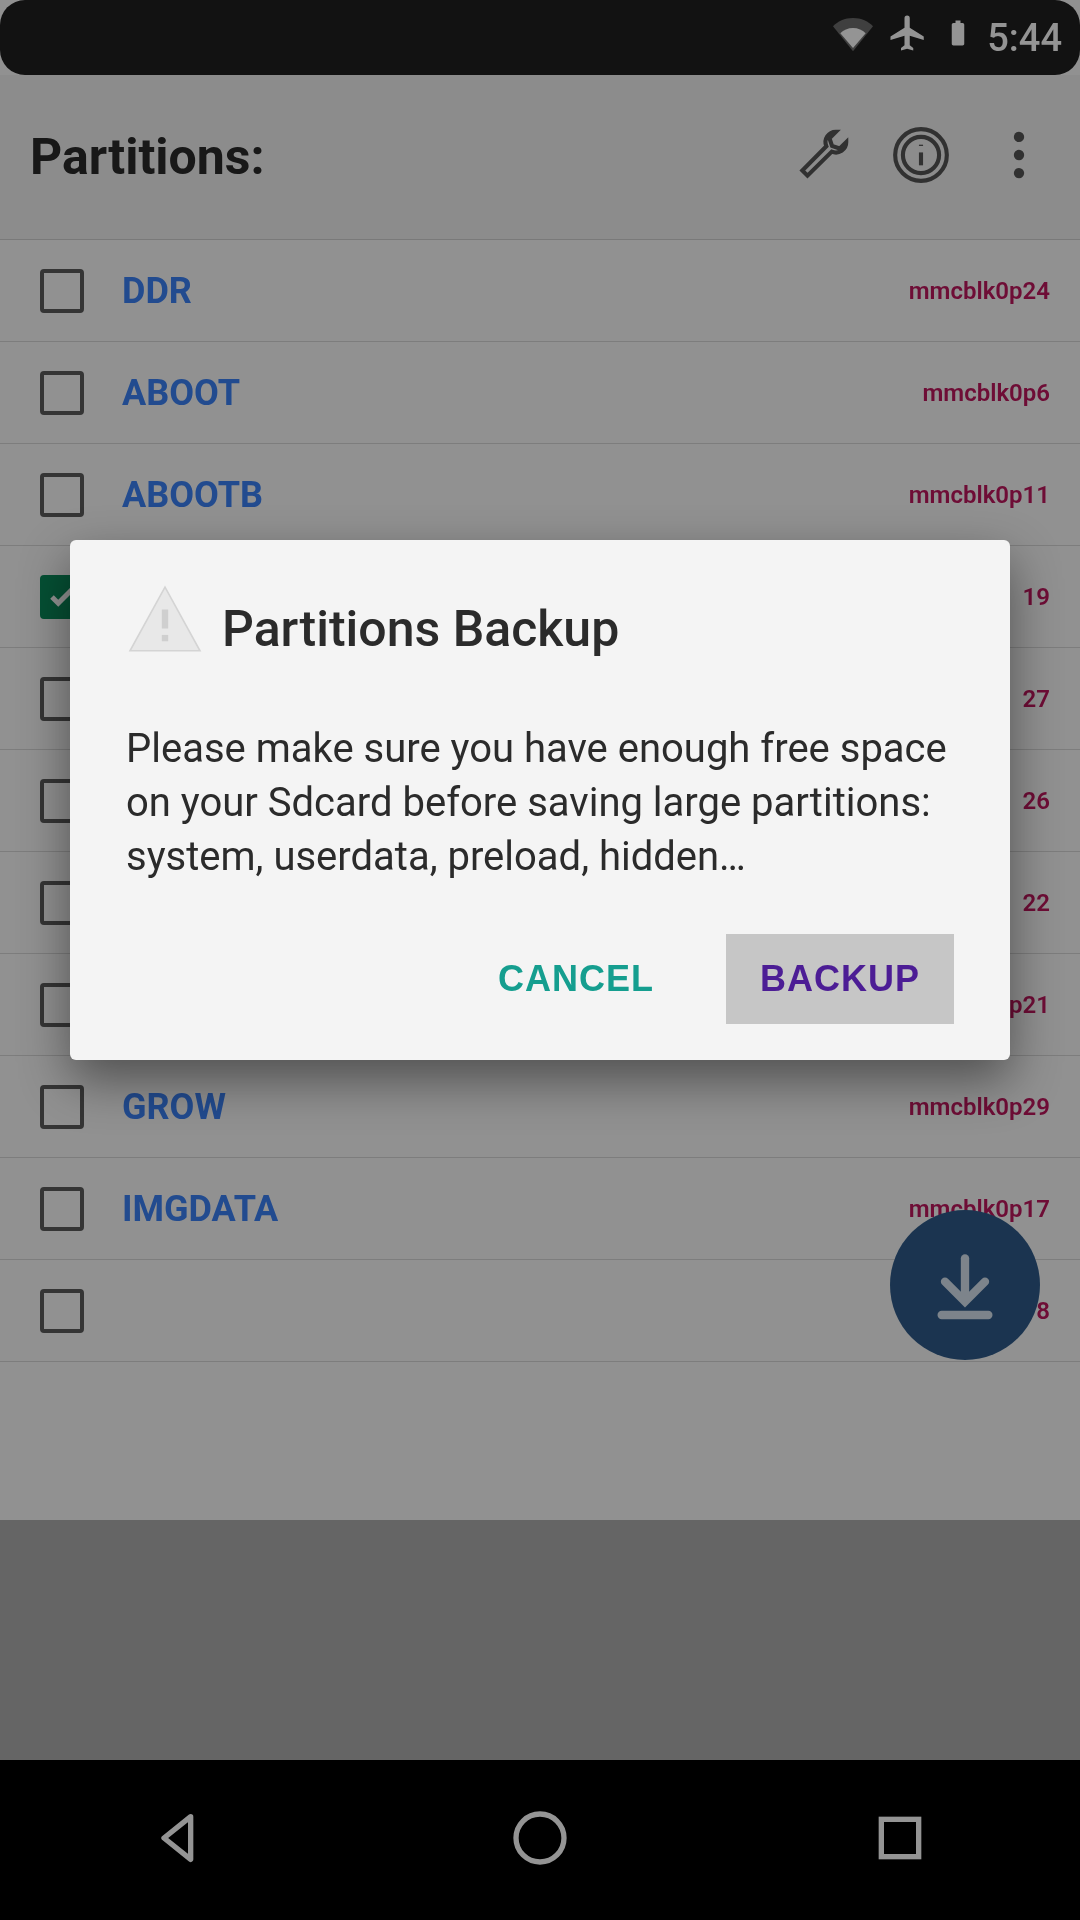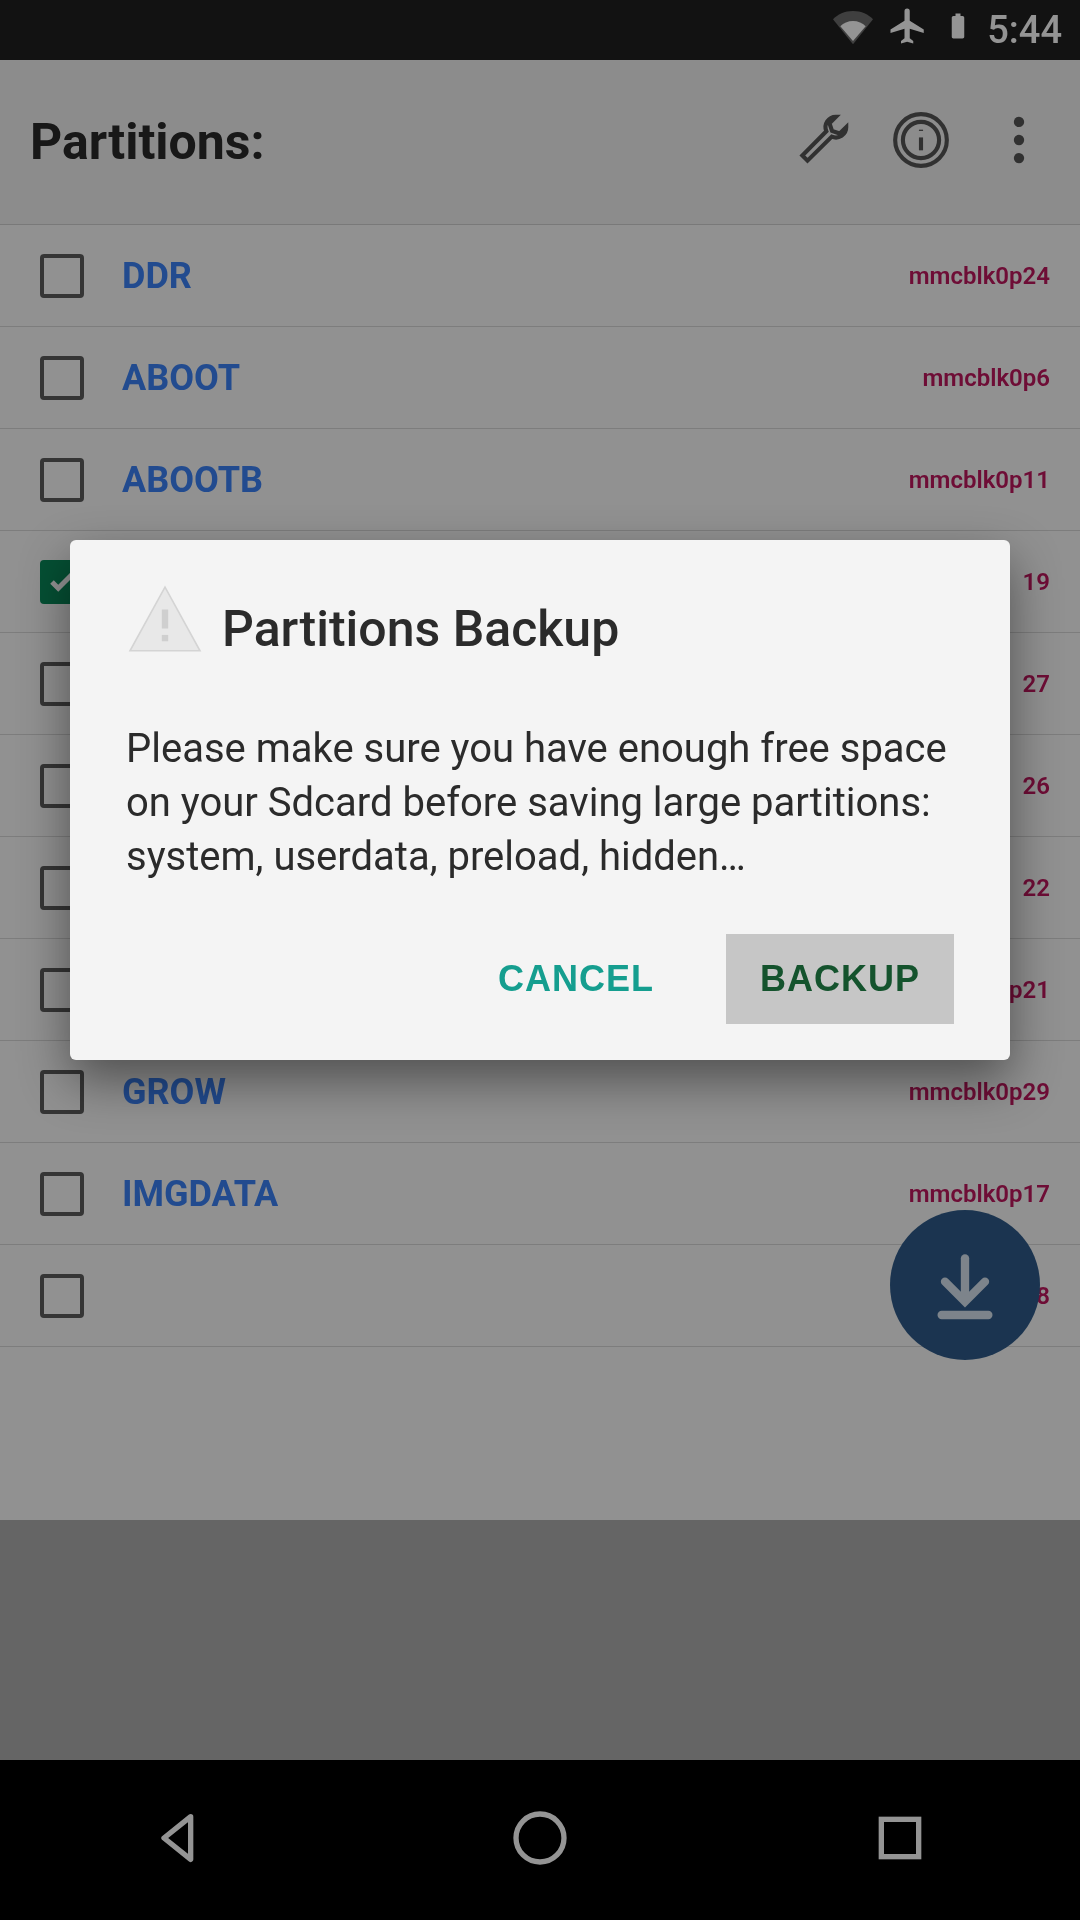--- a/index.html
+++ b/index.html
@@ -1,20 +1,20 @@
 <!DOCTYPE html>
 <html><head>
 <meta charset="utf-8">
 <style>
   * { margin: 0; padding: 0; box-sizing: border-box; }
   html, body { width: 1080px; height: 1920px; overflow: hidden; font-family: Roboto, Arial, sans-serif; background: #000; }
   .screen { width: 1080px; height: 1920px; position: relative; background: #fafafa; display: flex; flex-direction: column; }
 
   
-  .status-bar { height: 60px; background: #1f1f1f; color: #fff; display: flex; align-items: center; justify-content: flex-end; padding: 0 18px; font-size: 38px; gap: 14px; }
+  .status-bar { height: 75px; background: #1f1f1f; color: #fff; display: flex; align-items: center; justify-content: flex-end; padding: 0 18px; font-size: 38px; gap: 14px; border-radius: 25px; }
   .status-bar .time { font-weight: 500; }
 
   
   .app-bar { height: 165px; background: #f2f2f2; display: flex; align-items: center; padding: 0 30px; border-bottom: 1px solid #d0d0d0; }
   .app-title { font-size: 50px; font-weight: 700; color: #2a2a2a; flex: 1; }
   .app-icons { display: flex; align-items: center; gap: 36px; }
   .app-icons svg { width: 62px; height: 62px; }
 
   
   .list { flex: 1; overflow: hidden; }
@@ -36,21 +36,21 @@
   
   .scrim { position:absolute; inset:0; background: rgba(0,0,0,0.42); }
 
   
   .dialog { position:absolute; left:70px; right:70px; top:540px; background:#f4f4f4; border-radius:6px; box-shadow:0 20px 50px rgba(0,0,0,0.45); padding:44px 56px 36px 56px; }
   .dlg-header { display:flex; align-items:flex-end; gap:18px; margin-bottom:64px; }
   .dlg-title { font-size:50px; font-weight:500; color:#2b2b2b; }
   .dlg-body { font-size:40px; color:#2b2b2b; line-height:1.35; margin-bottom:50px; }
   .dlg-buttons { display:flex; justify-content:flex-end; gap:38px; }
   .dlg-btn { font-size:36px; font-weight:700; color:#159e8f; letter-spacing:1px; padding:24px 34px; border:none; background:transparent; }
-  .dlg-btn.primary { background:#c6c6c6; color:#14532d; }
+  .dlg-btn.primary { background:#c6c6c6; color:#4c1d95; }
 
   .below-list-pad{height:400px;background:#aeaeae;}
 </style>
 </head>
 <body>
 
 <div class="screen">
 
   <div class="status-bar">
     <span>

